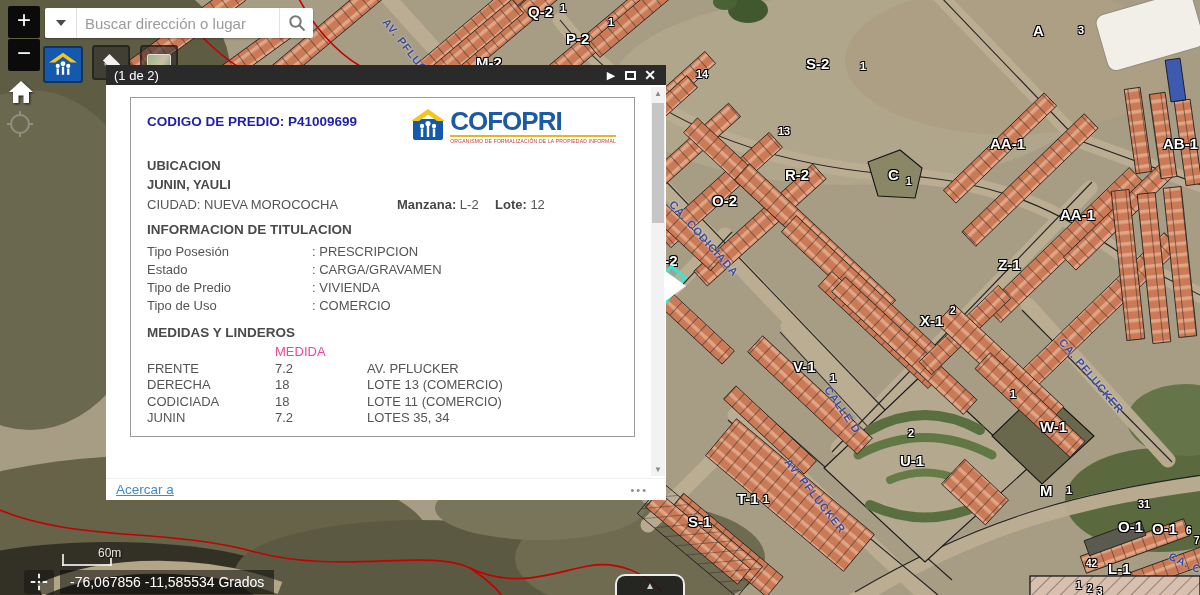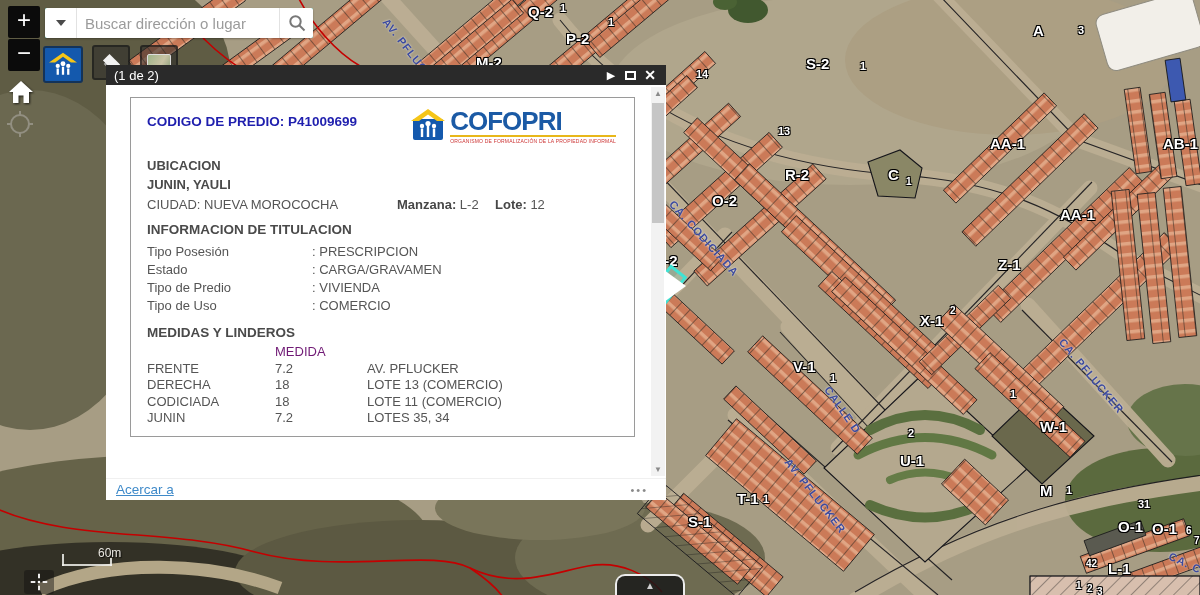--- a/index.html
+++ b/index.html
@@ -61,21 +61,21 @@
   .ub-ciudad{width:250px;}
   .ub-mz{width:98px;} .ub-lt{}
   .b{font-weight:bold;color:#474747;}
   .tit-head{margin-top:10px;font-size:13.5px;}
   .trows{margin-top:6px;}
   .trow{display:flex;font-size:13px;color:#555;line-height:18px;}
   .tlabel{width:165px;}
   .lin-head{margin-top:10px;font-size:13.5px;}
   .lgrid{margin-top:4px;}
   .lrow{display:grid;grid-template-columns:128px 92px auto;font-size:13px;color:#555;line-height:16.5px;}
-  .lrow.lhead{color:#701a75;}
+  .lrow.lhead{color:#ec4899;}
   .area-row{margin-top:10px;font-size:13px;color:#555;}
   .area-label{font-weight:bold;color:#4a4a4a;font-size:13.5px;margin-right:8px;}
   .vscroll{position:absolute;right:1px;top:2px;width:14px;height:389px;background:#f2f2f2;}
   .vs-up,.vs-down{position:absolute;left:0;width:14px;height:13px;text-align:center;font-size:8px;color:#8a8a8a;line-height:13px;cursor:pointer;}
   .vs-up{top:0;} .vs-down{bottom:0;}
   .vs-thumb{position:absolute;left:1px;top:16px;width:12px;height:120px;background:#c6c6c6;cursor:grab;}
   .popup-footer{height:22px;background:#fff;display:flex;align-items:center;padding:0 18px 0 10px;border-top:1px solid #f0f0f0;}
   .zoomto{color:#3f8ac9;font-size:13.5px;text-decoration:underline;cursor:pointer;flex:1;}
   .dots{color:#8a8a8a;font-size:11px;letter-spacing:2px;cursor:pointer;}
   .pointer{position:absolute;left:558px;top:205px;width:0;height:0;
@@ -459,16 +459,17 @@
 
   <div class="crosshair">
     <svg width="22" height="22" viewBox="0 0 24 24">
       <line x1="3" y1="12" x2="8" y2="12" stroke="#fff" stroke-width="2"></line>
       <line x1="16" y1="12" x2="21" y2="12" stroke="#fff" stroke-width="2"></line>
       <line x1="12" y1="3" x2="12" y2="8" stroke="#fff" stroke-width="2"></line>
       <line x1="12" y1="16" x2="12" y2="21" stroke="#fff" stroke-width="2"></line>
       <circle cx="12" cy="12" r="1.4" fill="#fff"></circle>
     </svg>
   </div>
+  <div class="coordbox">-76,067856 -11,585534 Grados</div>
 
   <div class="expandbtn">▲</div>
 
 </div>
 
 </body></html>

